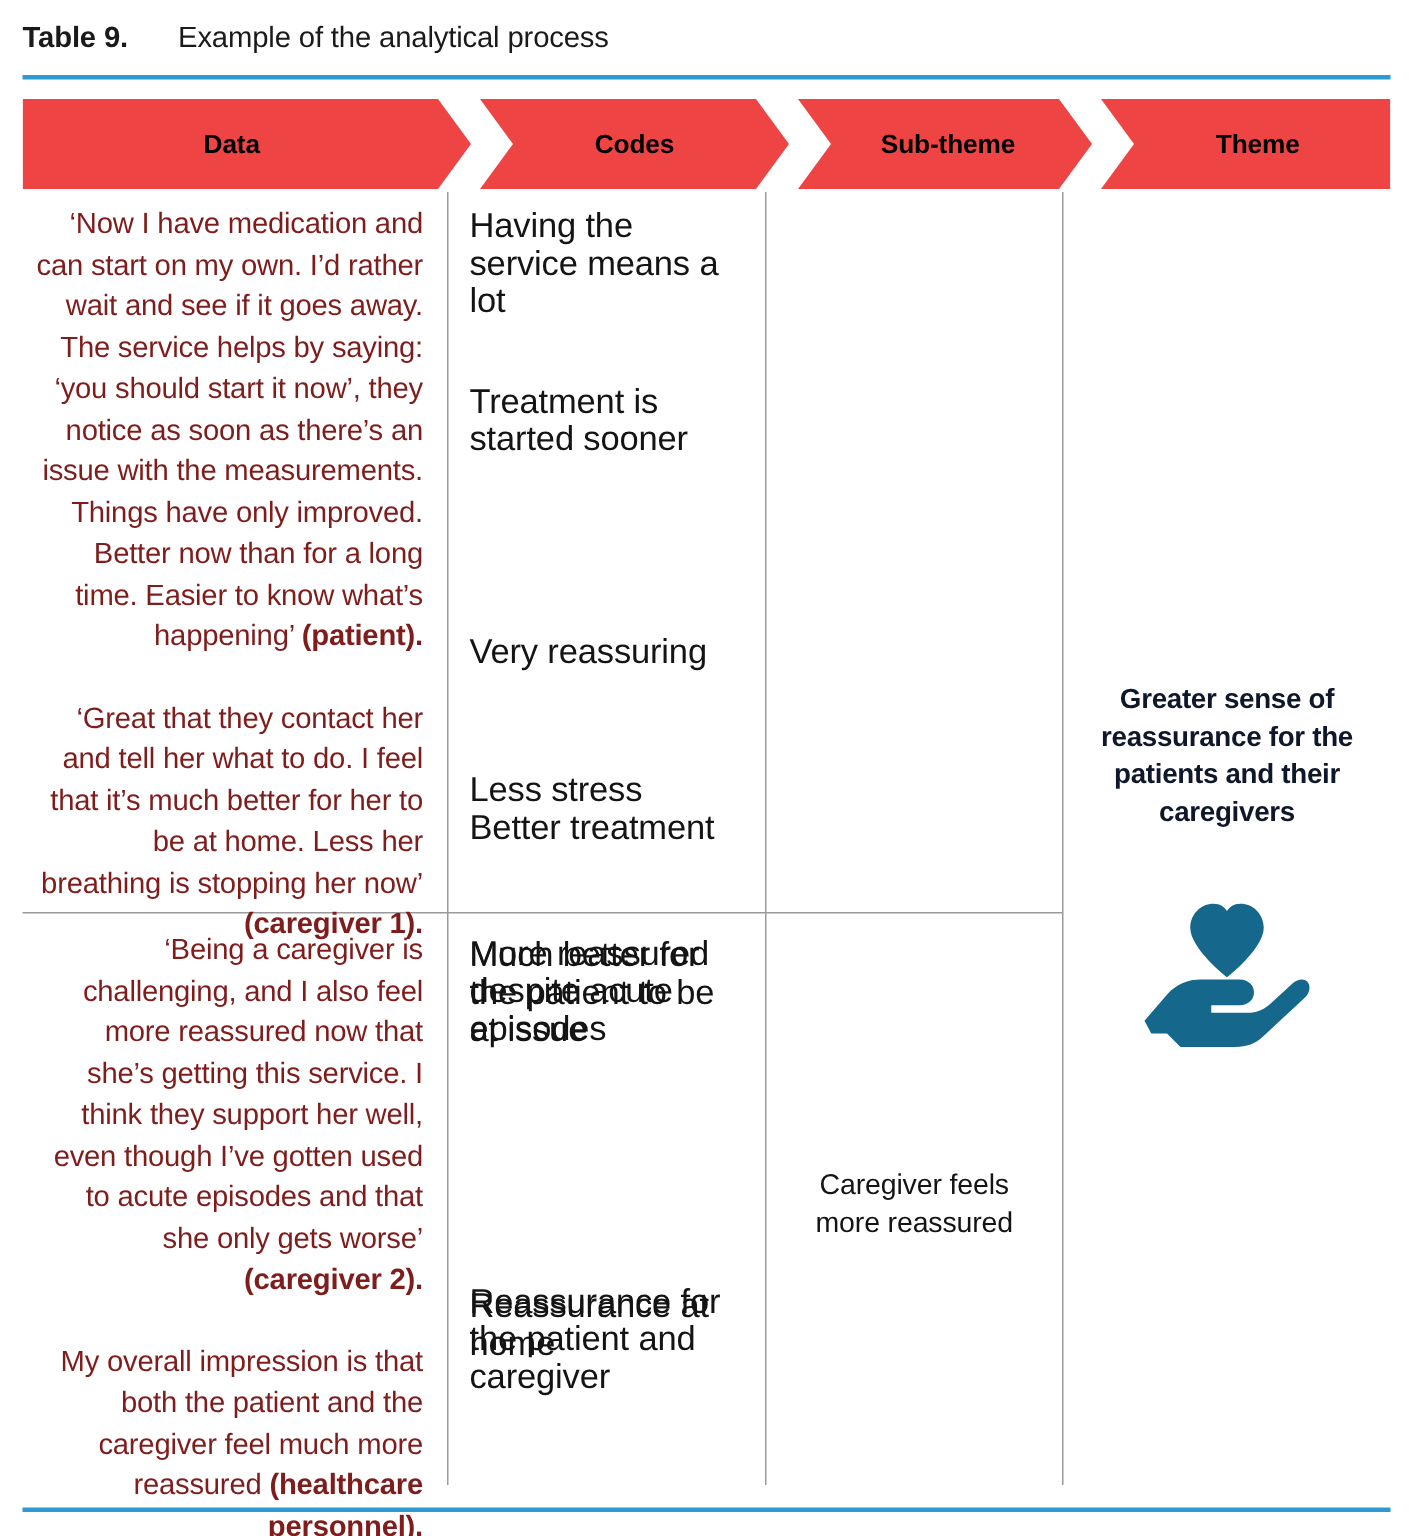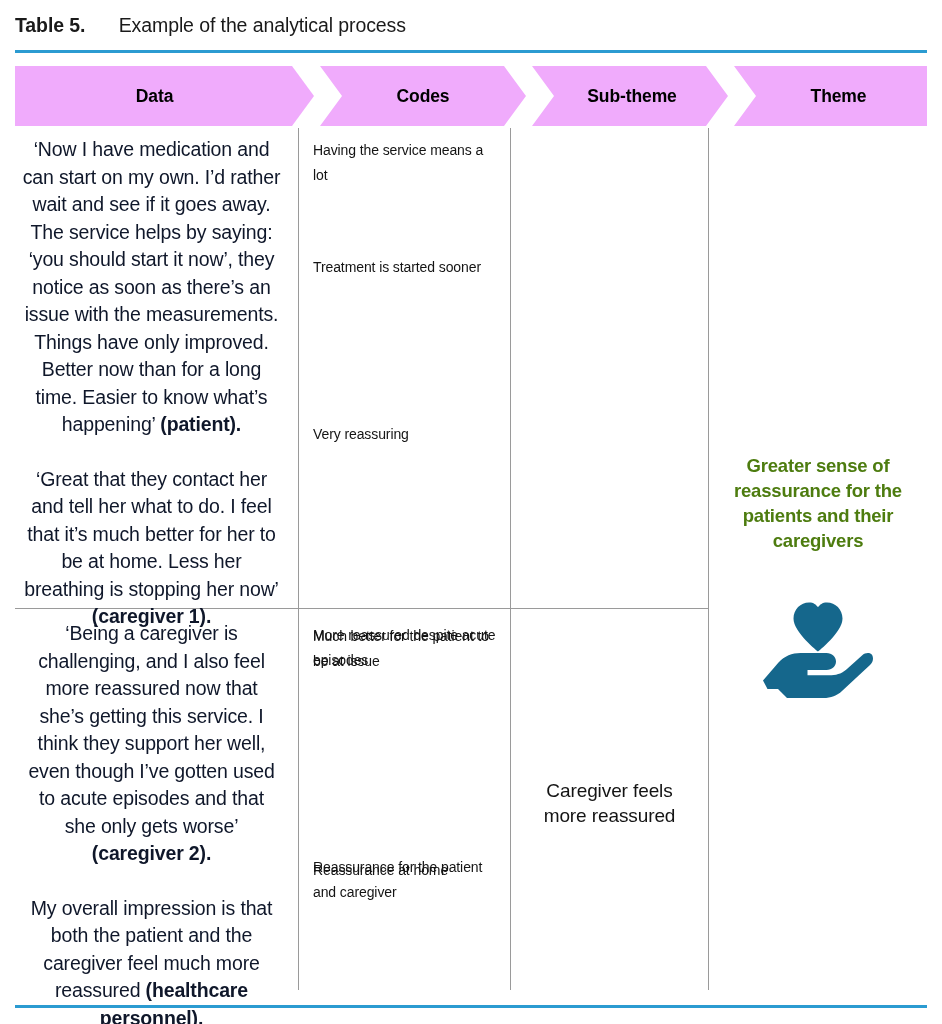--- a/index.html
+++ b/index.html
@@ -63,21 +63,21 @@
     position: absolute;
     left: 15px;
     top: 66px;
     width: 912px;
     height: 60px;
   }
   .chev {
     position: absolute;
     top: 0;
     height: 60px;
-    background: #f0abfc;
+    background: #ef4444;
     display: flex;
     align-items: center;
     justify-content: center;
   }
   .chev-label {
     font-size: 17.5px;
     font-weight: bold;
     color: #000000;
     letter-spacing: -0.1px;
   }
@@ -141,42 +141,42 @@
   
   .data-cell {
     position: absolute;
     left: 0px;
     width: 283px;
     padding: 0 16px 0 6px;
     box-sizing: border-box;
     font-size: 19.5px;
     line-height: 27.5px;
     letter-spacing: -0.15px;
-    color: #0f172a;
-    text-align: center;
+    color: #7f1d1d;
+    text-align: right;
   }
   .data-cell p {
     margin: 0;
   }
   .data-cell p + p {
     margin-top: 27px;
   }
   .data-cell b { font-weight: bold; }
 
   .data-cell-1 { top: 8px; }
   .data-cell-2 { top: 492px; }
 
   
   .codes-cell {
     position: absolute;
     left: 284px;
     width: 211px;
     padding: 0 10px 0 14px;
     box-sizing: border-box;
-    font-size: 14px;
+    font-size: 23px;
     line-height: 25px;
     letter-spacing: -0.1px;
     color: #141414;
   }
   .code-block { margin: 0; }
 
   .codes-g1 { top: 10px; }
   .codes-g2 { top: 127px; }
   .codes-g3 { top: 294px; }
   .codes-g4 { top: 386px; }
@@ -203,38 +203,38 @@
     position: absolute;
     left: 694px;
     width: 218px;
     box-sizing: border-box;
     padding: 0 12px;
     text-align: center;
     font-size: 18.5px;
     line-height: 25px;
     font-weight: bold;
     letter-spacing: -0.2px;
-    color: #4d7c0f;
+    color: #0f172a;
   }
   .theme-icon-wrap {
     position: absolute;
     left: 694px;
     top: 462px;
     width: 218px;
     display: flex;
     justify-content: center;
   }
 </style>
 </head>
 <body>
 
 <div class="page">
 
   <div class="caption">
-    <span class="cap-label">Table 5.</span><span class="cap-text"> Example of the analytical process</span>
+    <span class="cap-label">Table 9.</span><span class="cap-text"> Example of the analytical process</span>
   </div>
 
   <div class="rule-top"></div>
 
   <div class="header-band">
     <div class="chev chev-1">
       <span class="chev-label">Data</span>
     </div>
     <div class="chev chev-2">
       <span class="chev-label">Codes</span>
@@ -260,20 +260,24 @@
     </div>
 
     <div class="data-cell data-cell-2">
       <p><span>‘Being a caregiver is challenging, and I also feel more reassured now that she’s getting this service. I think they support her well, even though I’ve gotten used to acute episodes and that she only gets worse’ </span><b>(caregiver 2).</b></p>
       <p><span>My overall impression is that both the patient and the caregiver feel much more reassured </span><b>(healthcare personnel).</b></p>
     </div>
 
     <div class="codes-cell codes-g1">Having the service means a lot</div>
     <div class="codes-cell codes-g2">Treatment is started sooner</div>
     <div class="codes-cell codes-g3">Very reassuring</div>
+    <div class="codes-cell codes-g4">
+      <div class="code-block">Less stress</div>
+      <div class="code-block">Better treatment</div>
+    </div>
     <div class="codes-cell codes-g5">Much better for the patient to be at issue</div>
     <div class="codes-cell codes-g6">Reassurance at home</div>
 
     <div class="codes-cell" style="top:495px;">More reassured despite acute episodes</div>
     <div class="codes-cell" style="top:727px;">Reassurance for the patient and caregiver</div>
 
     <div class="sub-cell sub-2">Caregiver feels more reassured</div>
 
     <div class="theme-title">Greater sense of reassurance for the patients and their caregivers</div>
 

